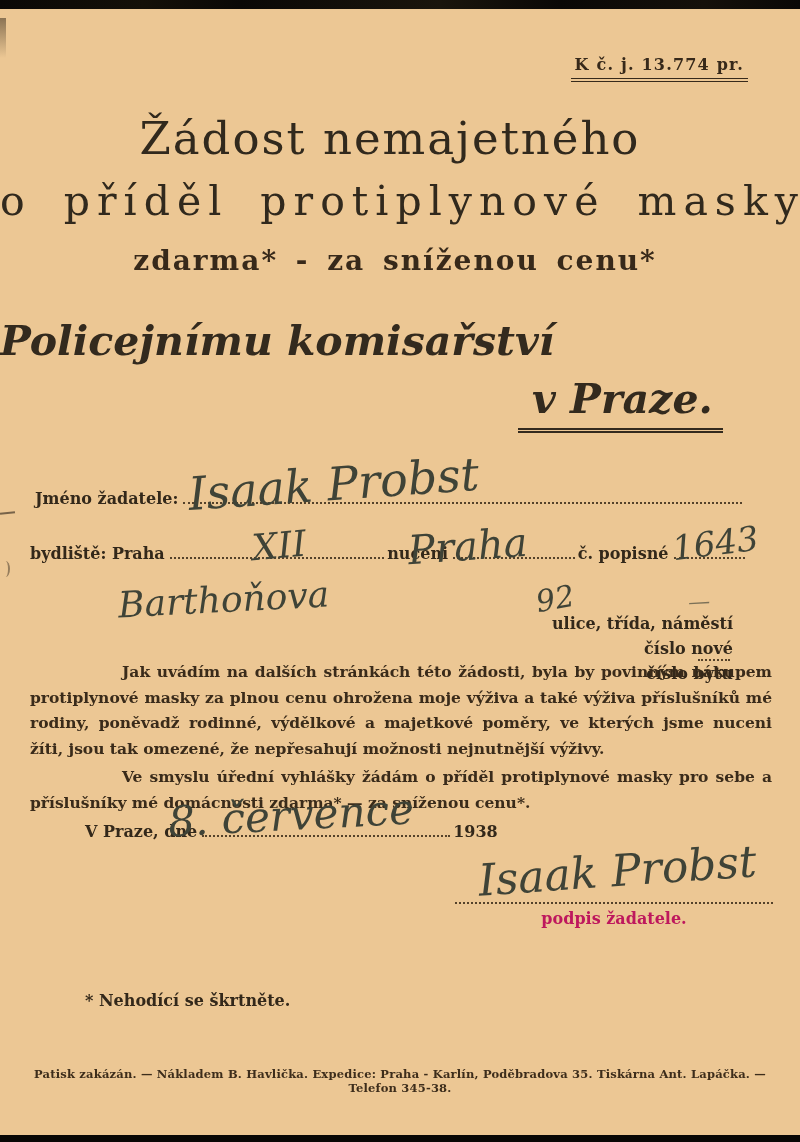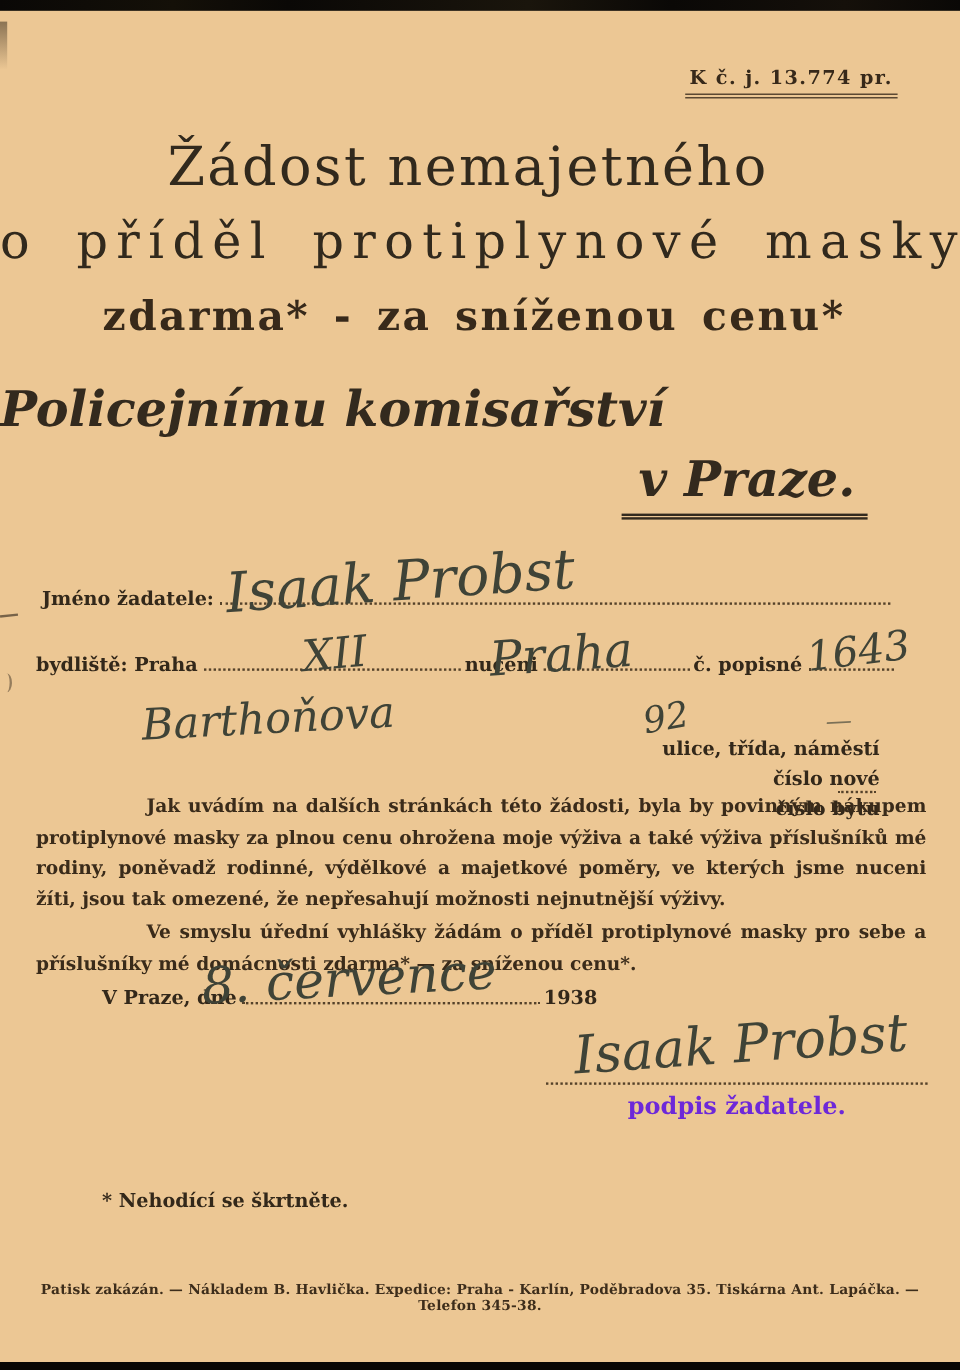--- a/index.html
+++ b/index.html
@@ -11,21 +11,21 @@
   .paper { position:absolute; left:0; top:9px; width:800px; height:1126px;
     background:
       radial-gradient(ellipse 900px 500px at 55% 92%, rgba(255,240,210,.25), rgba(255,240,210,0) 60%),
       linear-gradient(180deg,#e5bc83 0%, #eeca97 22%, #edc793 48%, #ecc globalThis 0, #ebc591 70%, #e9c28b 100%);
     background-color:#ecc794; color:#37291a; }
   .abs { position:absolute; }
   .ref { right:52px; top:46px; font-weight:700; font-size:16px; letter-spacing:1.2px;
     padding:0 4px 4px 4px; border-bottom:4px double #372a1b; }
   .title1 { left:0; top:103px; width:780px; text-align:center; font-size:45px; letter-spacing:2px; color:#31291d; }
   .title2 { left:0; top:168px; width:736px; text-align:center; font-size:41px; letter-spacing:7px; word-spacing:12px; color:#31291d; white-space:nowrap; }
-  .title3 { left:0; top:235px; width:790px; text-align:center; font-size:34px; font-weight:700; letter-spacing:2px; word-spacing:6px; }
+  .title3 { left:0; top:235px; width:790px; text-align:center; font-size:28px; font-weight:700; letter-spacing:2px; word-spacing:6px; }
   .addr1 { left:0; top:308px; width:735px; text-align:left; font-size:41px; font-weight:700; font-style:italic; color:#332a1e; }
   .addr2 { left:518px; top:366px; font-size:41px; font-weight:700; font-style:italic; color:#332a1e;
     padding:0 10px 5px 14px; border-bottom:5px double #332a1e; }
   
   .row { position:absolute; display:flex; align-items:flex-end; font-size:16px; font-weight:700; color:#33281a; }
   .row .lbl { white-space:nowrap; line-height:1; padding-bottom:2px; }
   .fill { border-bottom:2px dotted #55422a; height:0; margin:0 3px 5px 5px; }
   .row1 { left:35px; top:482px; width:710px; }
   .row2 { left:30px; top:537px; width:718px; }
   .row3 { left:28px; top:607px; width:705px;flex-direction:column; }
@@ -45,21 +45,21 @@
   .bodytext { left:30px; top:650px; width:742px; font-size:15.5px; font-weight:700;
     line-height:25.5px; text-align:justify; color:#3a2b1a; }
   .bodytext p { text-indent:92px; }
   .bodytext p + p { margin-top:3px; }
   
   .daterow { left:85px; top:815px; width:400px; }
   .daterow .fill { width:248px; flex:none; }
   
   .sigblock { left:455px; top:852px; width:318px; }
   .sigline { height:43px; border-bottom:2px dotted #55422a; }
-  .sigcap { text-align:center; font-size:20px; font-weight:700; margin-top:5px; color:#6d28d9; }
+  .sigcap { text-align:center; font-size:16px; font-weight:700; margin-top:5px; color:#be185d; }
   .footnote { left:85px; top:982px; font-size:16px; font-weight:700; color:#33281a; }
   .imprint { left:10px; top:1058px; width:780px; text-align:center; font-size:11.5px; font-weight:700;
     letter-spacing:.2px; color:#3d2d1b; }
   
   .mark-dash { left:0; top:503px; width:15px; height:2px; background:#5a4a36; transform:rotate(-6deg); opacity:.8; }
   .mark-curl { left:1px; top:552px; width:9px; height:16px; border-right:2px solid #5c4c38; border-radius:0 60% 60% 0; opacity:.6; }
   .mark-topleft { left:0; top:9px; width:6px; height:40px; background:linear-gradient(180deg,#2a2014,rgba(42,32,20,0)); opacity:.5; }
 </style>
 </head>
 <body>

